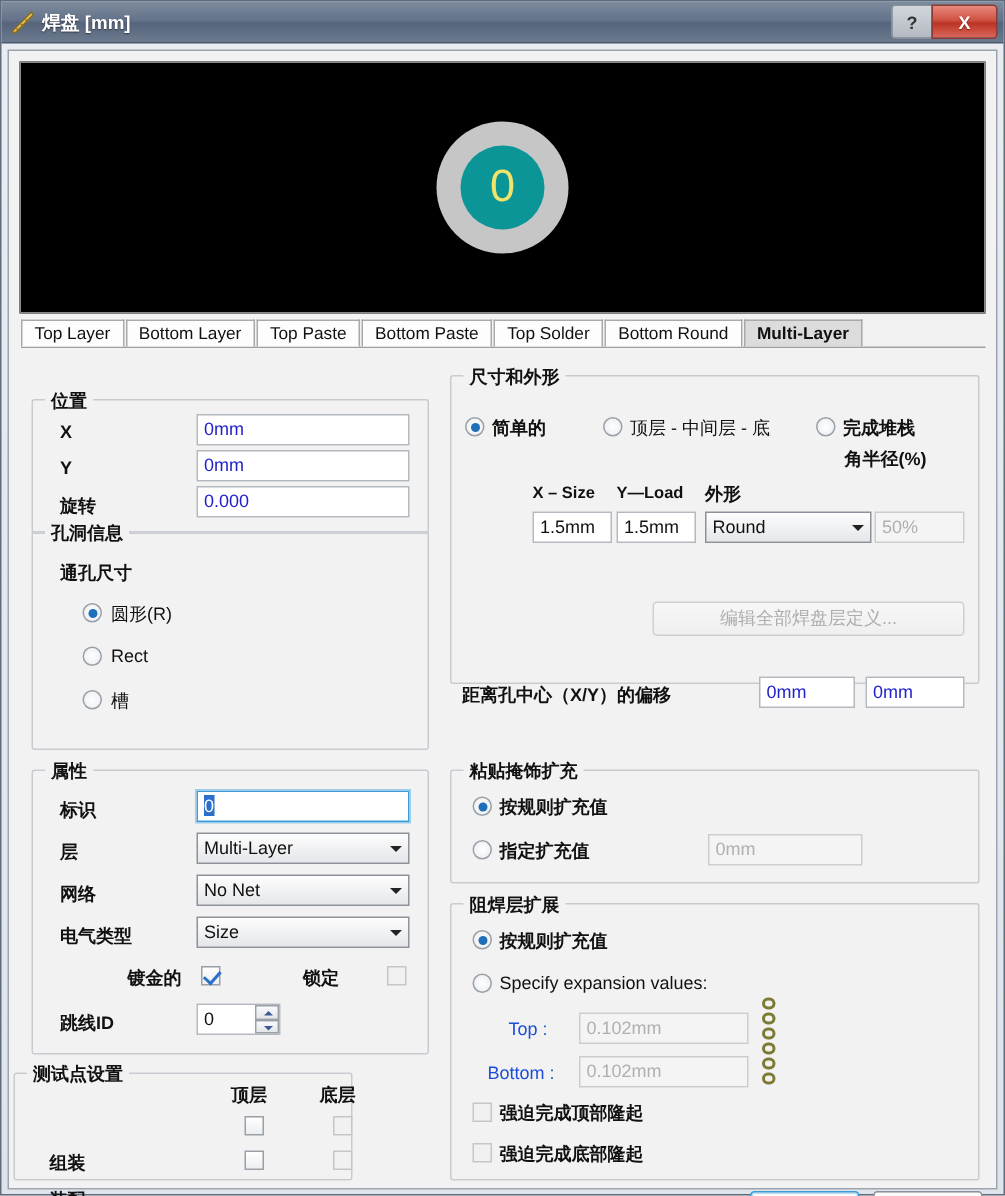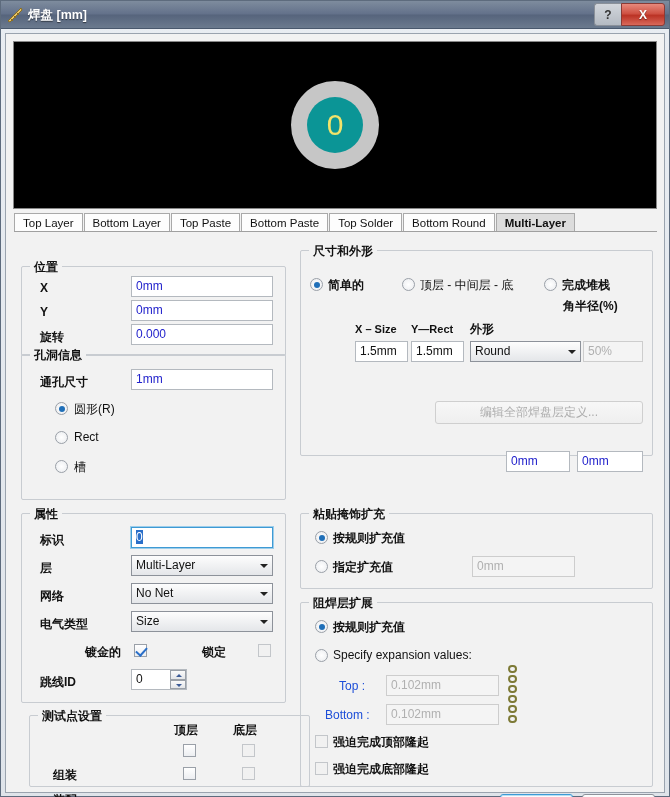--- a/index.html
+++ b/index.html
@@ -217,21 +217,20 @@
       <div class="inp" style="left:109px;top:9px;width:142px;">0mm</div>
       <span class="lbl" style="left:18px;top:38px;">Y</span>
       <div class="inp" style="left:109px;top:33px;width:142px;">0mm</div>
       <span class="lbl" style="left:18px;top:62px;">旋转</span>
       <div class="inp" style="left:109px;top:57px;width:142px;">0.000</div>
     </div>
 
     <div class="gb" style="left:15px;top:320px;width:265px;height:146px;">
       <span class="gb-title">孔洞信息</span>
       <span class="lbl" style="left:18px;top:19px;">通孔尺寸</span>
-      <div class="inp" style="left:109px;top:14px;width:142px;">1mm</div>
 
       <span class="radio on" style="left:33px;top:47px;"></span>
       <span class="lbl norm" style="left:52px;top:46px;">圆形(R)</span>
 
       <span class="radio" style="left:33px;top:76px;"></span>
       <span class="lbl norm" style="left:52px;top:75px;">Rect</span>
 
       <span class="radio" style="left:33px;top:105px;"></span>
       <span class="lbl norm" style="left:52px;top:104px;">槽</span>
     </div>
@@ -274,21 +273,21 @@
           <span class="spin-b up">
               <i></i>
             </span>
           <span class="spin-b dn">
               <i></i>
             </span>
         </span>
       </div>
     </div>
 
-    <div class="gb" style="left:23px;top:681px;width:281px;height:72px;">
+    <div class="gb" style="left:3px;top:681px;width:226px;height:72px;">
       <span class="gb-title">测试点设置</span>
       <span class="lbl" style="left:144px;top:6px;">顶层</span>
       <span class="lbl" style="left:203px;top:6px;">底层</span>
 
       <span class="lbl" style="left:23px;top:28px;margin-top:48px;">装配</span>
       <span class="cb" style="left:153px;top:28px;"></span>
       <span class="cb dis" style="left:212px;top:28px;"></span>
 
       <span class="lbl" style="left:23px;top:51px;">组装</span>
       <span class="cb" style="left:153px;top:51px;"></span>
@@ -303,33 +302,34 @@
 
       <span class="radio" style="left:101px;top:27px;"></span>
       <span class="lbl norm" style="left:119px;top:26px;width:94px;overflow:hidden;display:block;">顶层 - 中间层 - 底层</span>
 
       <span class="radio" style="left:243px;top:27px;"></span>
       <span class="lbl" style="left:261px;top:26px;">完成堆栈</span>
 
       <span class="lbl" style="left:262px;top:47px;">角半径(%)</span>
 
       <span class="lbl small" style="left:54px;top:72px;">X – Size</span>
-      <span class="lbl small" style="left:110px;top:72px;">Y—Rect</span>
+      <span class="lbl small" style="left:110px;top:72px;">Y—Load</span>
       <span class="lbl" style="left:169px;top:70px;">外形</span>
 
       <div class="inp dark" style="left:54px;top:90px;width:53px;">1.5mm</div>
       <div class="inp dark" style="left:110px;top:90px;width:53px;">1.5mm</div>
       <div class="combo" style="left:169px;top:90px;width:111px;">
         <span>Round</span>
         <i class="arw"></i>
       </div>
       <div class="inp dis" style="left:282px;top:90px;width:60px;">50%</div>
 
       <div class="btn dis" style="left:134px;top:150px;width:208px;">编辑全部焊盘层定义...</div>
 
+      <span class="lbl" style="left:7px;top:204px;">距离孔中心（X/Y）的偏移</span>
       <div class="inp" style="left:205px;top:200px;width:64px;">0mm</div>
       <div class="inp" style="left:276px;top:200px;width:66px;">0mm</div>
     </div>
 
     <div class="gb" style="left:294px;top:479px;width:353px;height:76px;">
       <span class="gb-title">粘贴掩饰扩充</span>
       <span class="radio on" style="left:14px;top:17px;"></span>
       <span class="lbl" style="left:32px;top:16px;">按规则扩充值</span>
       <span class="radio" style="left:14px;top:46px;"></span>
       <span class="lbl" style="left:32px;top:45px;">指定扩充值</span>

